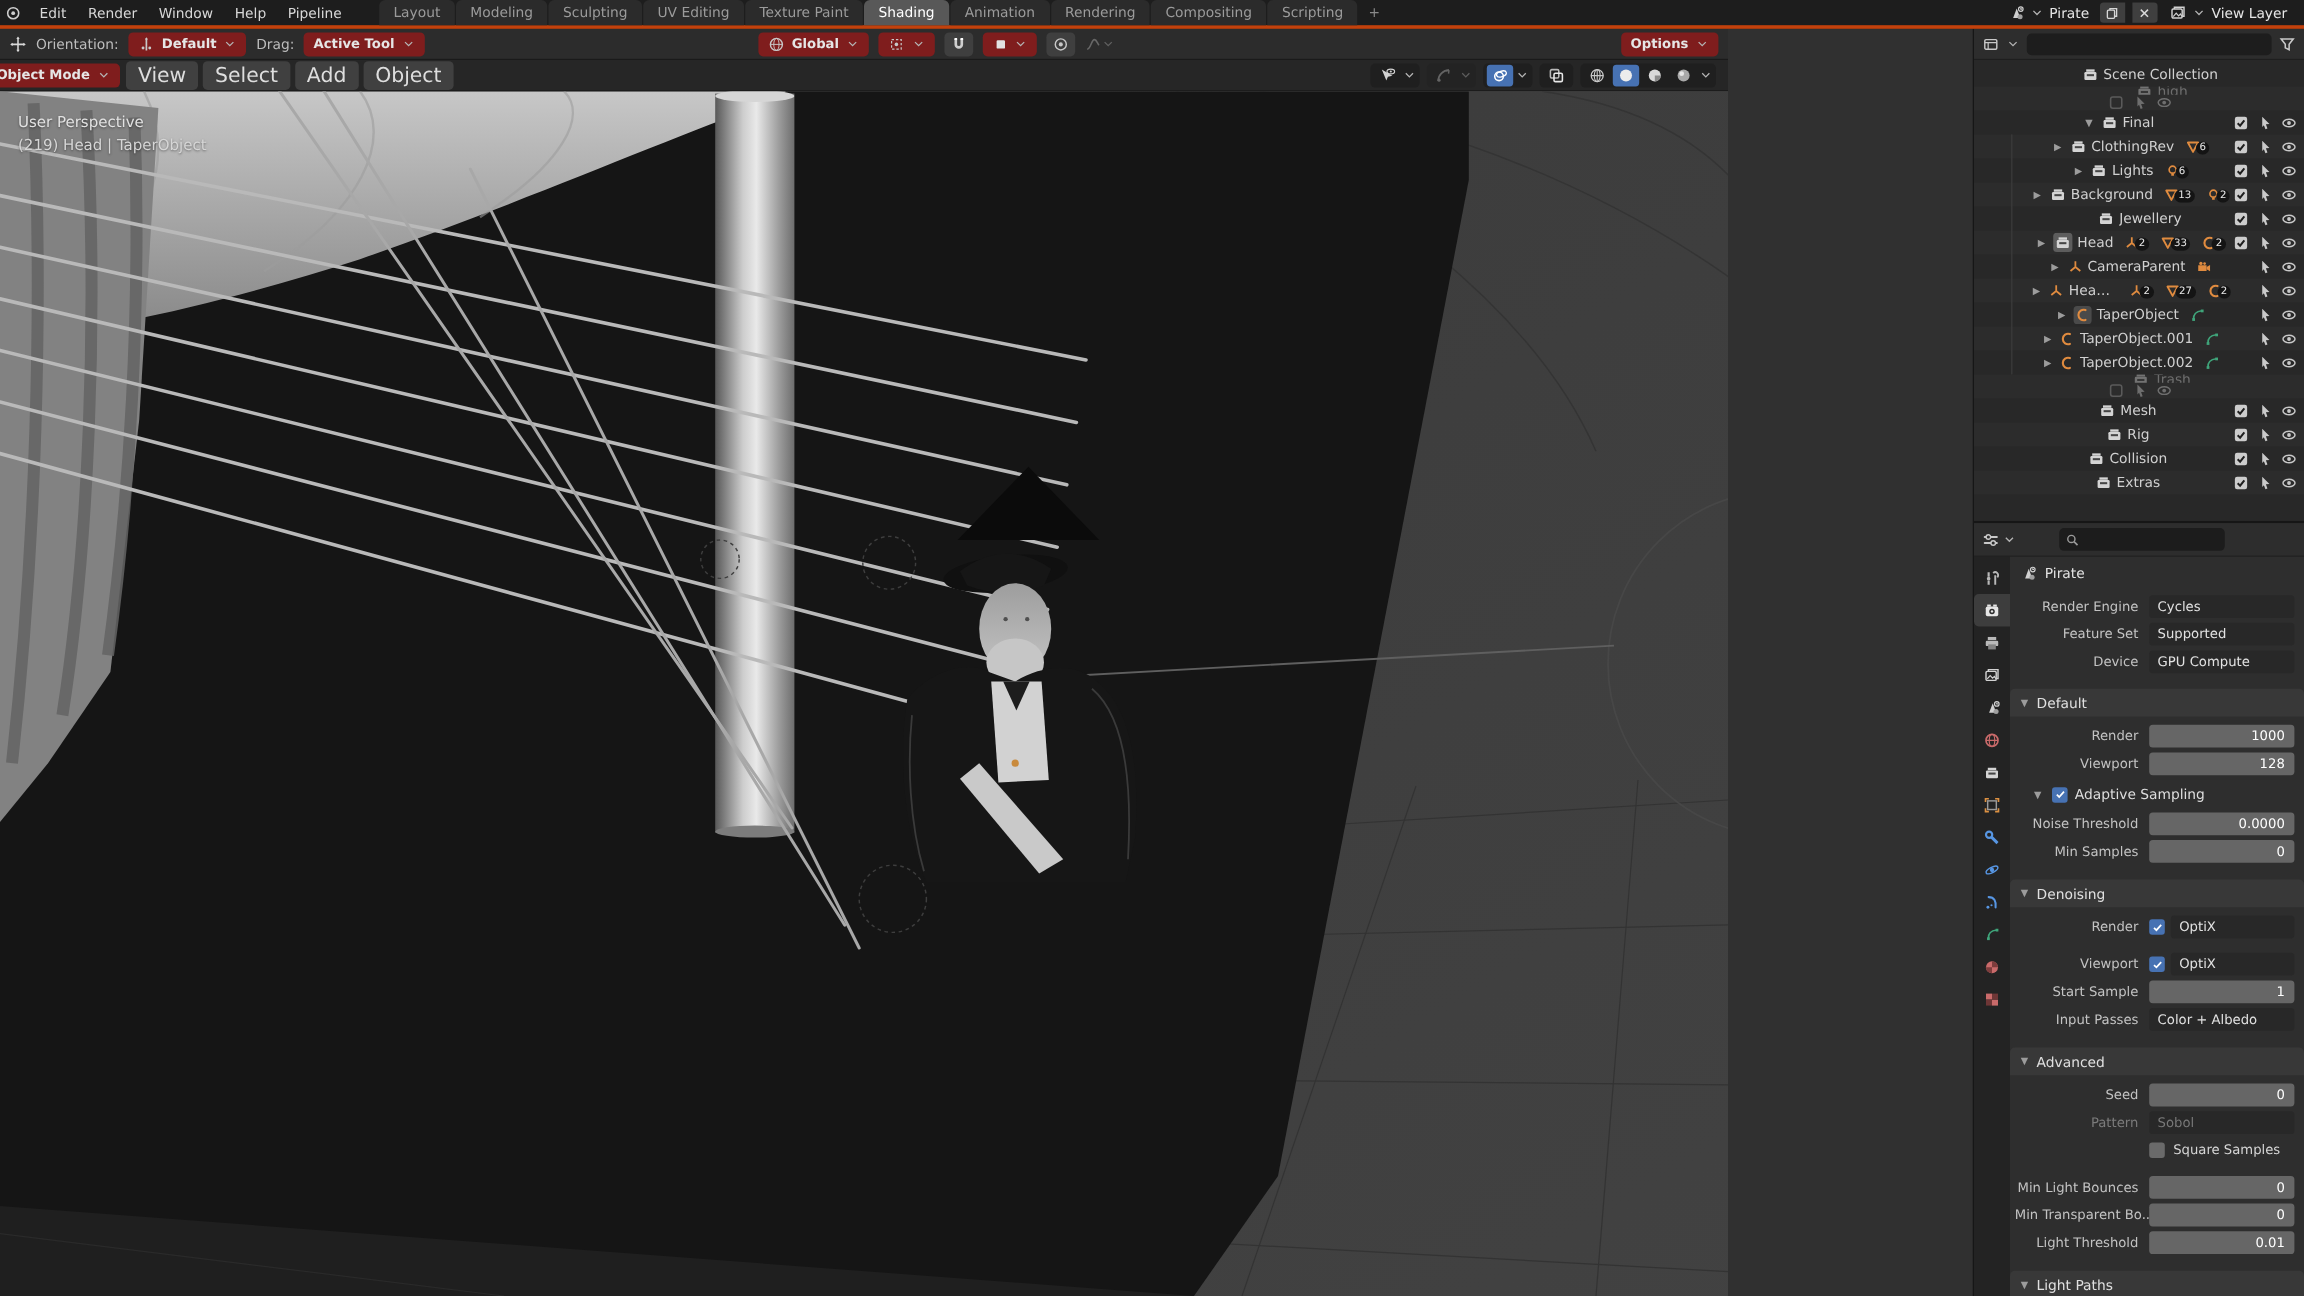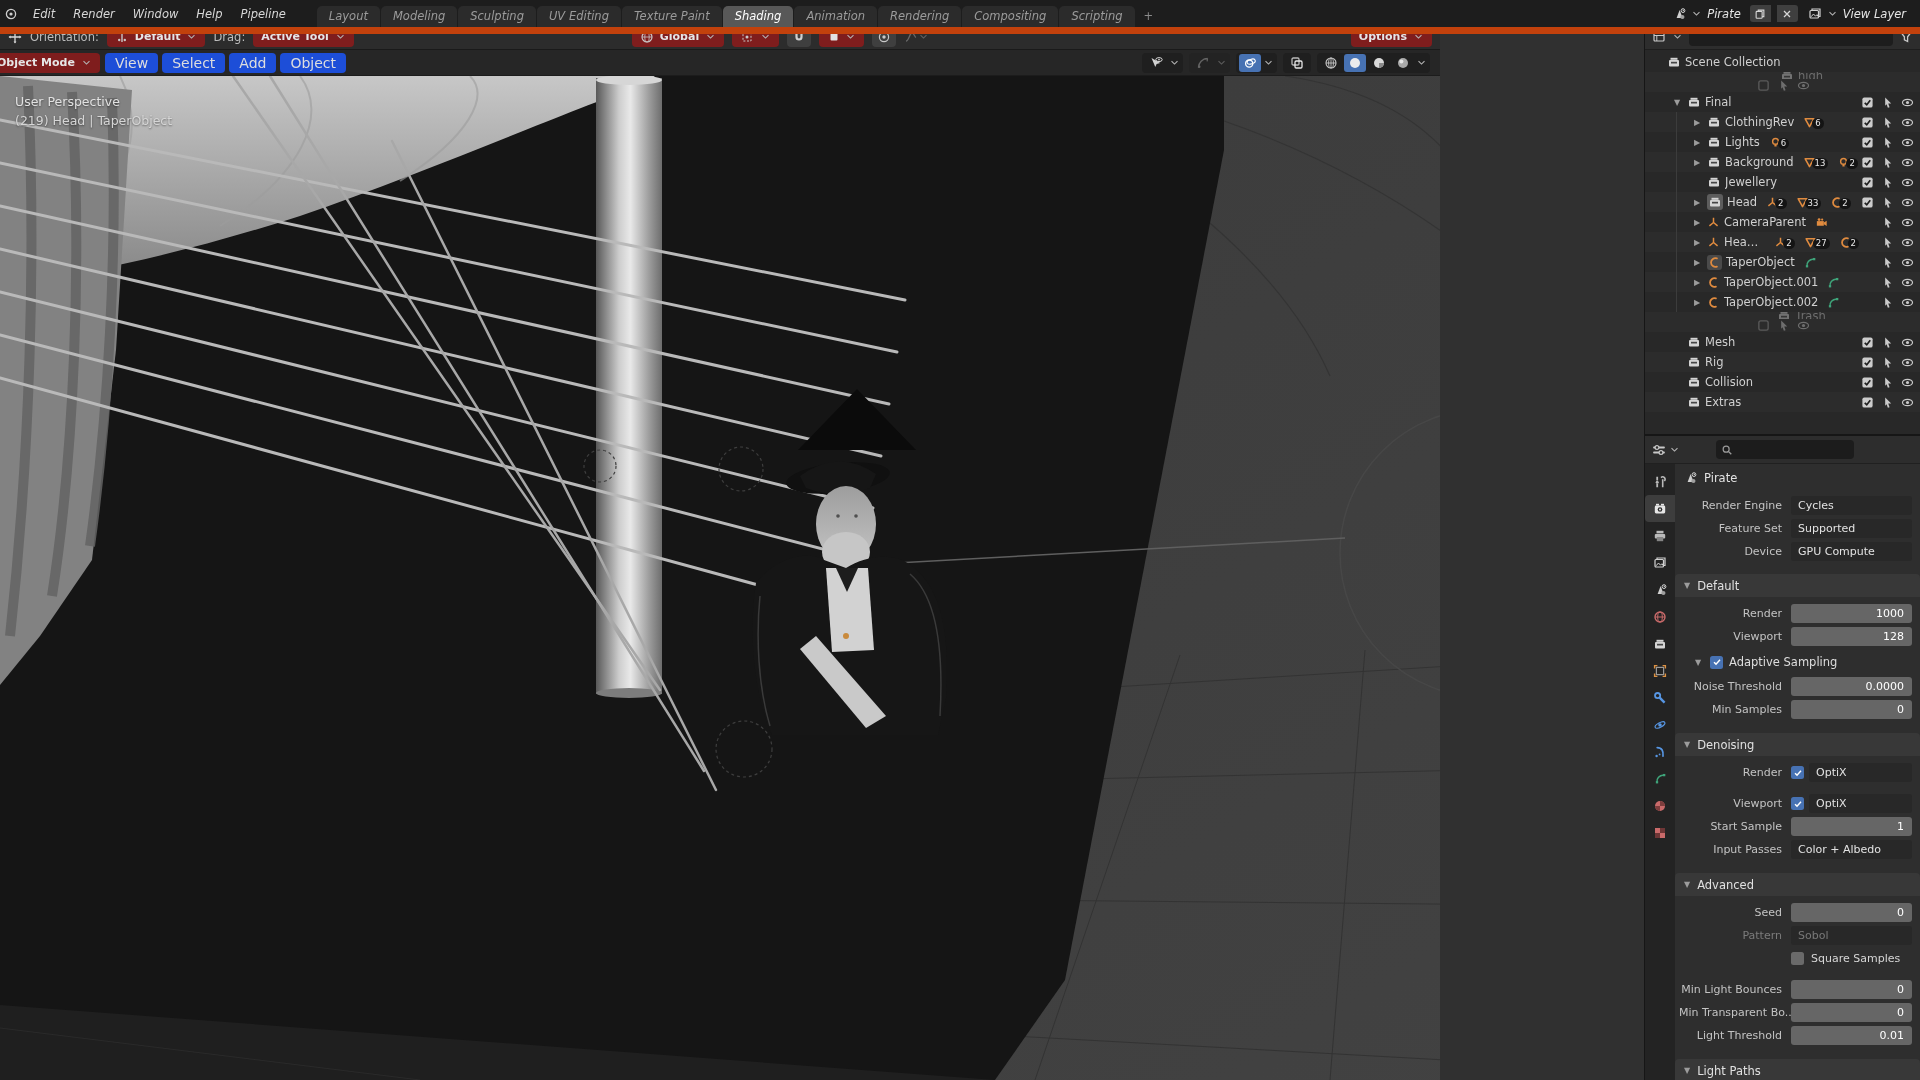--- a/index.html
+++ b/index.html
@@ -2,21 +2,21 @@
 <html><head>
 <meta charset="utf-8">
 <style>
   * { box-sizing:border-box; margin:0; padding:0; user-select:none; }
   html,body { width:1920px; height:1080px; overflow:hidden; }
   body { background:#303030; font-family:"DejaVu Sans", sans-serif; font-size:12px; color:#d5d5d5; position:relative; }
   .icn { display:inline-flex; align-items:center; justify-content:center; line-height:0; flex:none; }
   .icn svg { display:block; }
 
   
-  .topbar { position:absolute; left:0; top:0; right:0; height:34px; background:#1d1d1d; display:flex; align-items:center; border-bottom:7px solid #c2410c; z-index:5;font-style:italic; }
+  .topbar { position:absolute; left:0; top:0; right:0; height:24px; background:#1d1d1d; display:flex; align-items:center; border-bottom:3px solid #c2410c; z-index:5; }
   .appicon { padding:0 6px 0 4px; }
   .menus { display:flex; height:100%; align-items:center; }
   .menu-item { padding:0 9px; color:#d8d8d8; font-size:11.5px; height:100%; display:flex; align-items:center; cursor:default; }
   .tabs { display:flex; align-items:flex-end; height:100%; margin-left:22px; gap:1px; }
   .tab { padding:3px 12px 4px; background:#2b2b2b; color:#9b9b9b; border-radius:5px 5px 0 0; font-size:11.5px; }
   .tab.active { background:#585858; color:#ffffff; }
   .tab.newtab { padding:3px 8px 4px; background:transparent; color:#8a8a8a; }
   .topbar-right { margin-left:auto; display:flex; align-items:center; gap:10px; padding-right:10px; }
   .widget { display:flex; align-items:center; gap:5px; }
   .widget .wlabel { color:#e6e6e6; font-size:11.5px; padding-right:4px; }
@@ -34,41 +34,41 @@
   .pill { background:#7f1d1d; border-radius:4px; height:20px; display:inline-flex; align-items:center; gap:6px; padding:0 8px; color:#e6e6e6; font-size:11px;font-weight:bold; }
   .spacer270 { width:262px; }
   .tgl { width:24px; height:20px; background:#1e1e1e; border-radius:4px; display:inline-flex; align-items:center; justify-content:center; }
   .tgl.on { background:#3f3f3f; }
   .dis { opacity:.38; }
   .options { margin-left:auto; }
 
   
   .vp-header { height:26px; background:#262626; display:flex; align-items:center; padding:0 6px; gap:5px; overflow:hidden; flex:none; border-bottom:1px solid #1c1c1c; }
   .mode-pill { margin-left:-17px; }
-  .vp-btn { padding:2px 10px; border-radius:4px; background:#1d4ed8; color:#dedede; font-size:14px; }
+  .vp-btn { padding:2px 10px; border-radius:4px; background:#404040; color:#dedede; font-size:17px; }
   .vp-right { margin-left:auto; display:flex; align-items:center; gap:6px; padding-right:4px; }
   .hgrp { display:inline-flex; align-items:center; gap:2px; background:#1f1f1f; border-radius:4px; height:20px; padding:0 3px; }
   .hseg { width:22px; height:18px; border-radius:3px; display:inline-flex; align-items:center; justify-content:center; }
   .hseg.active { background:#4772b3; }
 
   
   .viewport { flex:1; position:relative; background:#3d3d3d; overflow:hidden; }
   .vp-overlay { position:absolute; left:15px; top:16px; font-size:12.5px; line-height:19px; color:#e2e2e2; text-shadow:0 1px 2px rgba(0,0,0,.45); z-index:2; }
   .vp-overlay .l2 { color:#d6d6d6; }
   svg.scene { position:absolute; inset:0; }
 
   
   .outliner { height:412px; flex:none; display:flex; flex-direction:column; border-bottom:2px solid #161616; }
   .outliner-header { height:26px; background:#2d2d2d; border-bottom:1px solid #1e1e1e; display:flex; align-items:center; gap:6px; padding:0 7px; flex:none; }
   .ol-search { flex:1; height:18px; background:#1d1d1d; border-radius:4px; display:flex; align-items:center; padding:0 5px; }
   .ol-tree { flex:1; padding-top:2px; position:relative; overflow:hidden; background:#282828; }
   .indent-guide { position:absolute; left:31px; top:62px; height:200px; width:1px; background:#3c3c3c; }
   .ol-row { height:20px; display:flex; align-items:center; padding:0 4px 0 6px; font-size:11.5px; color:#d0d0d0; white-space:nowrap; }
   .ol-row.alt { background:#2c2c2c; }
-  .ol-left { display:flex; align-items:center; gap:4px; flex:1; min-width:0; overflow:hidden; }
+  .ol-left { display:flex; align-items:center; gap:4px; flex:1; min-width:0; overflow:hidden;justify-content:center; }
   .expander { width:12px; font-size:8px; color:#9c9c9c; text-align:center; flex:none; }
   .ol-label { overflow:hidden; text-overflow:ellipsis; }
   .hl { background:#5d5d5d; border-radius:3px; padding:1px; display:inline-flex; }
   .hl2 { background:#4a4a4a; border-radius:3px; padding:1px; display:inline-flex; }
   .badge { display:inline-flex; align-items:flex-end; margin-left:5px; }
   .badge .cnt { font-size:8.5px; color:#e8e8e8; background:#141414; border-radius:6px; padding:0 3px; margin-left:-4px; line-height:11px; }
   .ol-right { display:flex; align-items:center; gap:3px; flex:none; }
   .slot { width:17px; display:flex; justify-content:center; }
   .greyed { color:#6e6e6e;flex-direction:column; }
   .greyed .icn, .dimicn { opacity:.42; }

